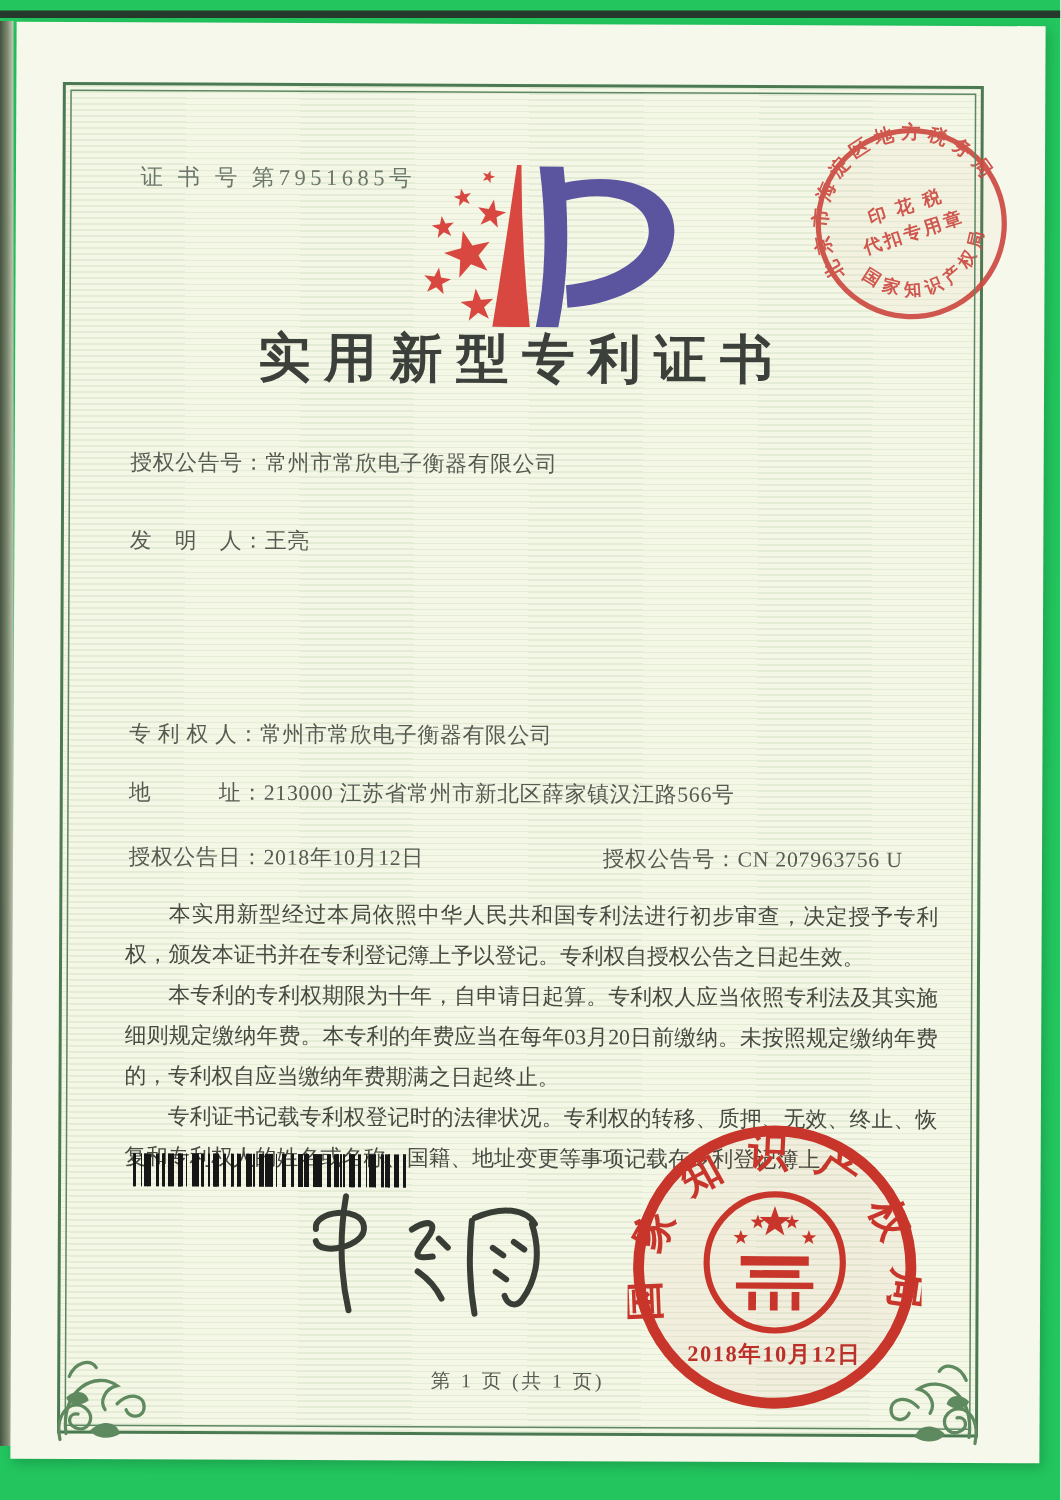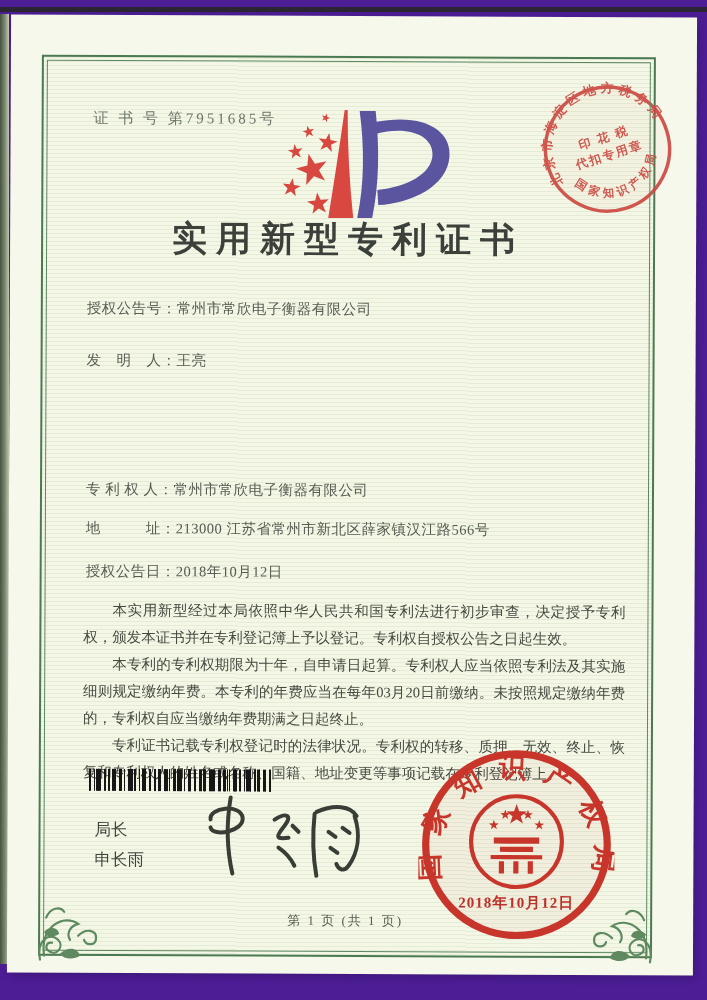--- a/index.html
+++ b/index.html
@@ -1,16 +1,16 @@
 <!DOCTYPE html>
 <html><head>
 <meta charset="utf-8">
 <style>
   html,body{margin:0;padding:0;background:#ffffff;font-family:"Liberation Serif","DejaVu Serif",serif;}
-  .scan{position:relative;width:707px;height:1000px;background:#4c1d95;overflow:hidden;}
+  .scan{position:relative;width:707px;height:1000px;background:#22c55e;overflow:hidden;}
   .edge-top{position:absolute;left:0;top:7px;width:100%;height:5px;background:#262626;opacity:.88;}
   .edge-left{position:absolute;left:0;top:14px;width:9px;height:950px;
              background:linear-gradient(90deg,#45523f,#7e8b72 55%,#c9cfba);}
   .page{position:absolute;left:9px;top:16px;width:686px;height:958px;background:#f6f8ec;
         transform:rotate(0.25deg);box-shadow:2px 3px 8px rgba(0,0,0,.18);}
   .frame{position:absolute;left:31px;top:40px;width:610px;height:897px;
          border:2px solid #4b7a52;
          background:repeating-linear-gradient(180deg,rgba(146,180,134,.16) 0 1px,rgba(255,255,255,0) 1px 4px),#f4f7e6;}
   .frame::after{content:"";position:absolute;inset:3px;border:1px solid #5d8763;pointer-events:none;}
   .cert-no{position:absolute;left:50px;top:52px;font-size:15px;letter-spacing:3px;color:#6b7569;}
@@ -83,34 +83,31 @@
         <span>发　明　人：</span><span>王亮</span>
       </div>
       <div class="row r5">
         <span>专 利 权 人：</span><span>常州市常欣电子衡器有限公司</span>
       </div>
       <div class="row r6">
         <span>地　　　址：</span><span>213000 江苏省常州市新北区薛家镇汉江路566号</span>
       </div>
       <div class="row r7">
         <span><span>授权公告日：</span><span>2018年10月12日</span></span>
+        <span class="grant-no"><span>授权公告号：</span><span>CN 207963756 U</span></span>
       </div>
 
       <div class="paras">
         <p>本实用新型经过本局依照中华人民共和国专利法进行初步审查，决定授予专利权，颁发本证书并在专利登记簿上予以登记。专利权自授权公告之日起生效。</p>
         <p>本专利的专利权期限为十年，自申请日起算。专利权人应当依照专利法及其实施细则规定缴纳年费。本专利的年费应当在每年03月20日前缴纳。未按照规定缴纳年费的，专利权自应当缴纳年费期满之日起终止。</p>
         <p>专利证书记载专利权登记时的法律状况。专利权的转移、质押、无效、终止、恢复和专利权人的姓名或名称、国籍、地址变更等事项记载在专利登记簿上。</p>
       </div>
 
       <div class="barcode"></div>
 
-      <div class="sig-block">
-        <div>局长</div>
-        <div>申长雨</div>
-      </div>
 
       <svg class="sig-svg" width="180" height="96" viewBox="0 0 180 96">
         <g fill="none" stroke="#383e36" stroke-width="4" stroke-linecap="round">
           <path d="M42,12 C38,36 38,62 44,88"></path>
           <path d="M22,34 C20,22 52,18 54,32 C56,46 24,52 22,42"></path>
           <path d="M86,34 C98,26 104,30 96,40 C88,50 86,54 100,52"></path>
           <path d="M90,62 C96,66 102,72 106,80"></path>
           <path d="M104,40 l6,6"></path>
           <path d="M128,26 C146,18 162,20 168,30"></path>
           <path d="M126,28 C124,48 124,68 128,90"></path>

